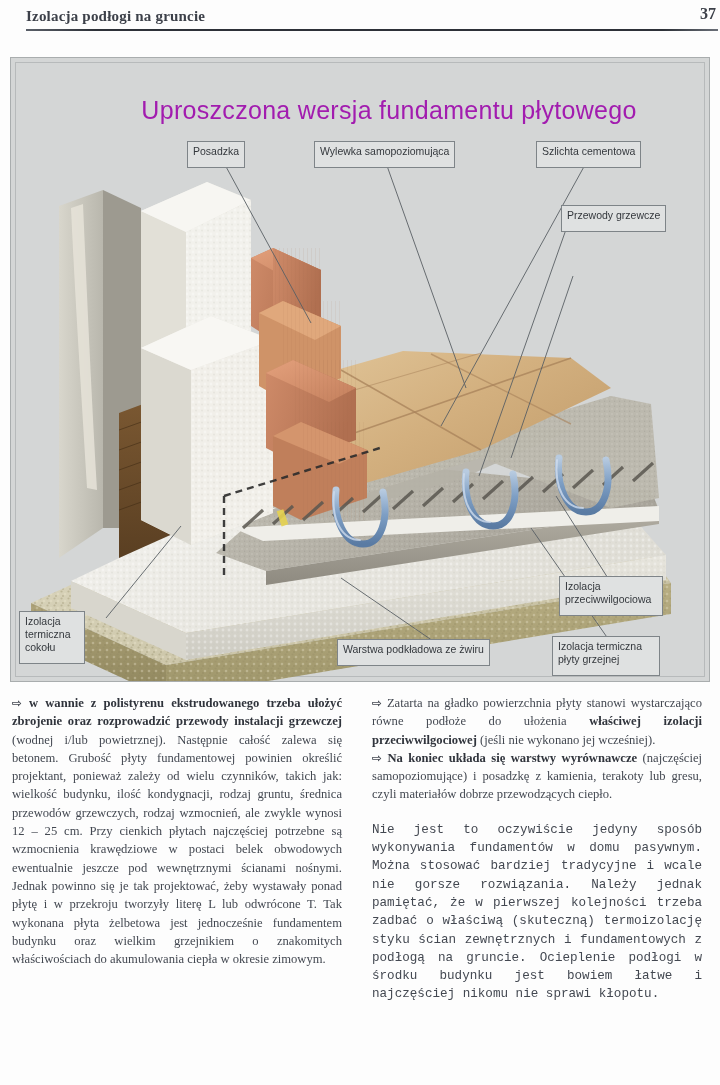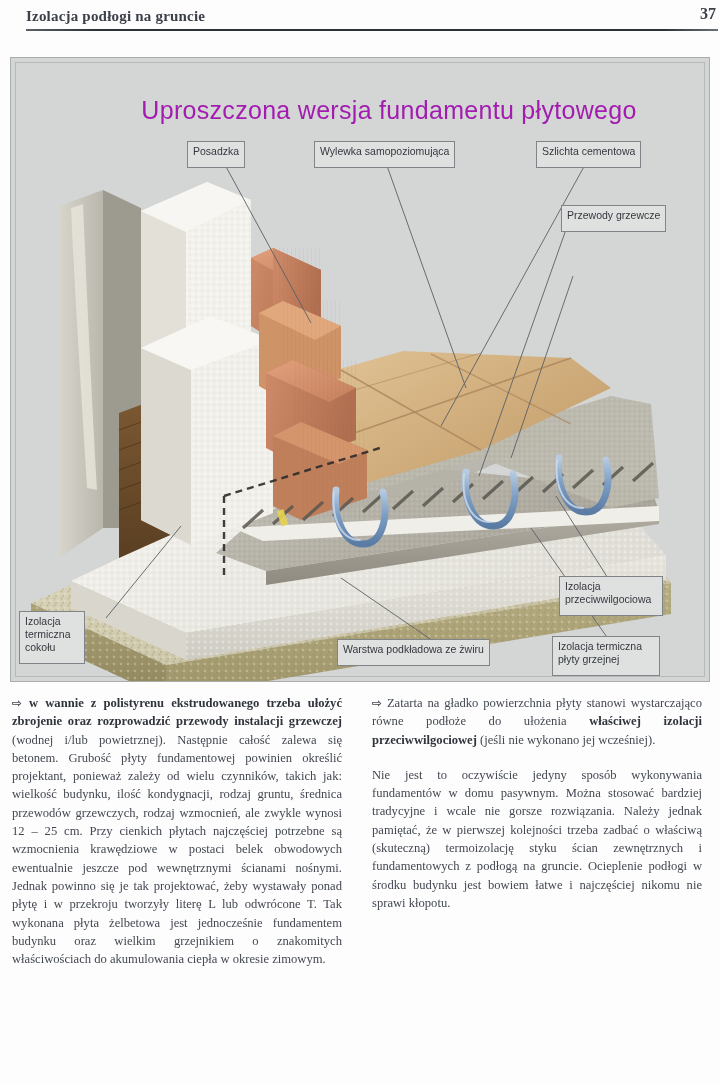--- a/index.html
+++ b/index.html
@@ -109,21 +109,21 @@
     font-size: 12.6px;
     line-height: 18.3px;
     text-align: justify;
     color: #434851;
     -webkit-hyphens: none; hyphens: none;
   }
   .col-left { left: 12px; }
   .col-right { left: 372px; }
   .para { margin: 0 0 0 0; }
   .para + .para { margin-top: 0; }
-  .para.gap { margin-top: 17px; }
+  .para.gap { margin-top: 17px; font-family: Liberation Mono, monospace; }
   .b { font-weight: 700; color:#30343c; }
   .arrow {
     font-family: "DejaVu Sans", sans-serif;
     font-size: 12px;
     font-weight: 700;
   }
 </style>
 </head>
 <body>
 
@@ -385,15 +385,16 @@
 termiczna
 cokołu</div>
 </div>
 
 <div class="cols">
   <div class="col col-left">
       <p class="para"><span class="arrow">⇨</span><span class="b"> w wannie z polistyrenu ekstrudowanego trzeba ułożyć zbrojenie oraz rozprowadzić przewody instalacji grzewczej</span><span> (wodnej i/lub powietrznej). Następnie całość zalewa się betonem. Grubość płyty fundamentowej powinien określić projektant, ponieważ zależy od wielu czynników, takich jak: wielkość budynku, ilość kondygnacji, rodzaj gruntu, średnica przewodów grzewczych, rodzaj wzmocnień, ale zwykle wynosi 12 – 25 cm. Przy cienkich płytach najczęściej potrzebne są wzmocnienia krawędziowe w postaci belek obwodowych ewentualnie jeszcze pod wewnętrznymi ścianami nośnymi. Jednak powinno się je tak projektować, żeby wystawały ponad płytę i w przekroju tworzyły literę L lub odwrócone T. Tak wykonana płyta żelbetowa jest jednocześnie fundamentem budynku oraz wielkim grzejnikiem o znakomitych właściwościach do akumulowania ciepła w okresie zimowym.</span></p>
     </div>
   <div class="col col-right">
       <p class="para"><span class="arrow">⇨</span><span> Zatarta na gładko powierzchnia płyty stanowi wystarczająco równe podłoże do ułożenia </span><span class="b">właściwej izolacji przeciwwilgociowej</span><span> (jeśli nie wykonano jej wcześniej).</span></p>
+      <p class="para"><span class="arrow">⇨</span><span class="b"> Na koniec układa się warstwy wyrównawcze</span><span> (najczęściej samopoziomujące) i posadzkę z kamienia, terakoty lub gresu, czyli materiałów dobrze przewodzących ciepło.</span></p>
       <p class="para gap"><span>Nie jest to oczywiście jedyny sposób wykonywania fundamentów w domu pasywnym. Można stosować bardziej tradycyjne i wcale nie gorsze rozwiązania. Należy jednak pamiętać, że w pierwszej kolejności trzeba zadbać o właściwą (skuteczną) termoizolację styku ścian zewnętrznych i fundamentowych z podłogą na gruncie. Ocieplenie podłogi w środku budynku jest bowiem łatwe i najczęściej nikomu nie sprawi kłopotu.</span></p>
     </div>
 </div>
 
 </body></html>

